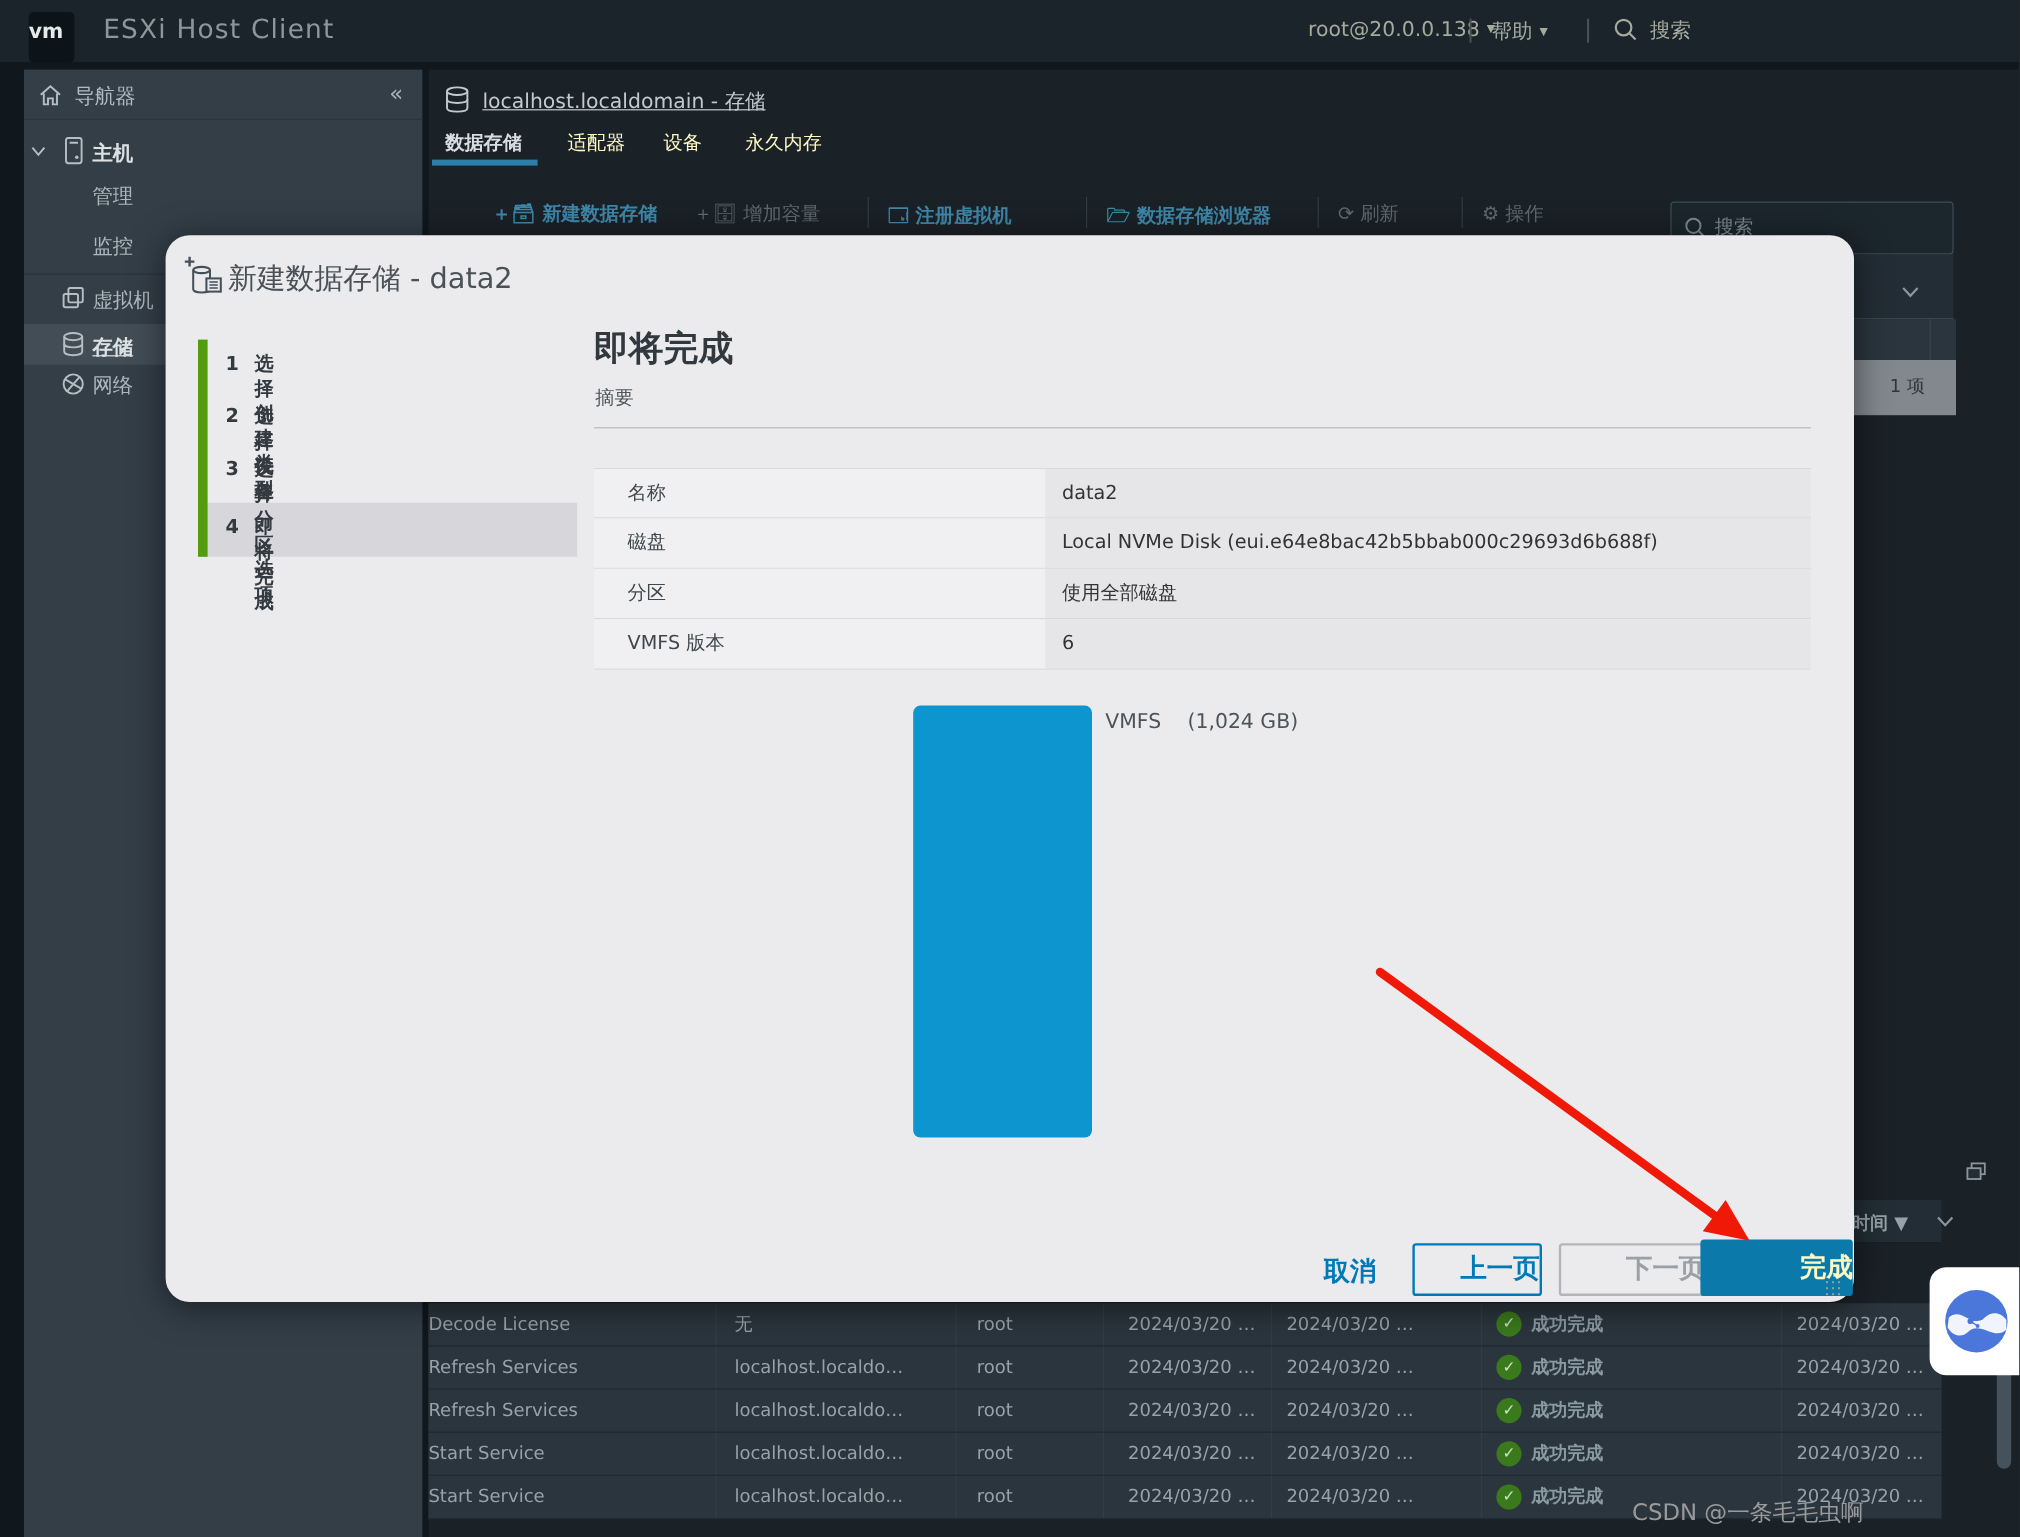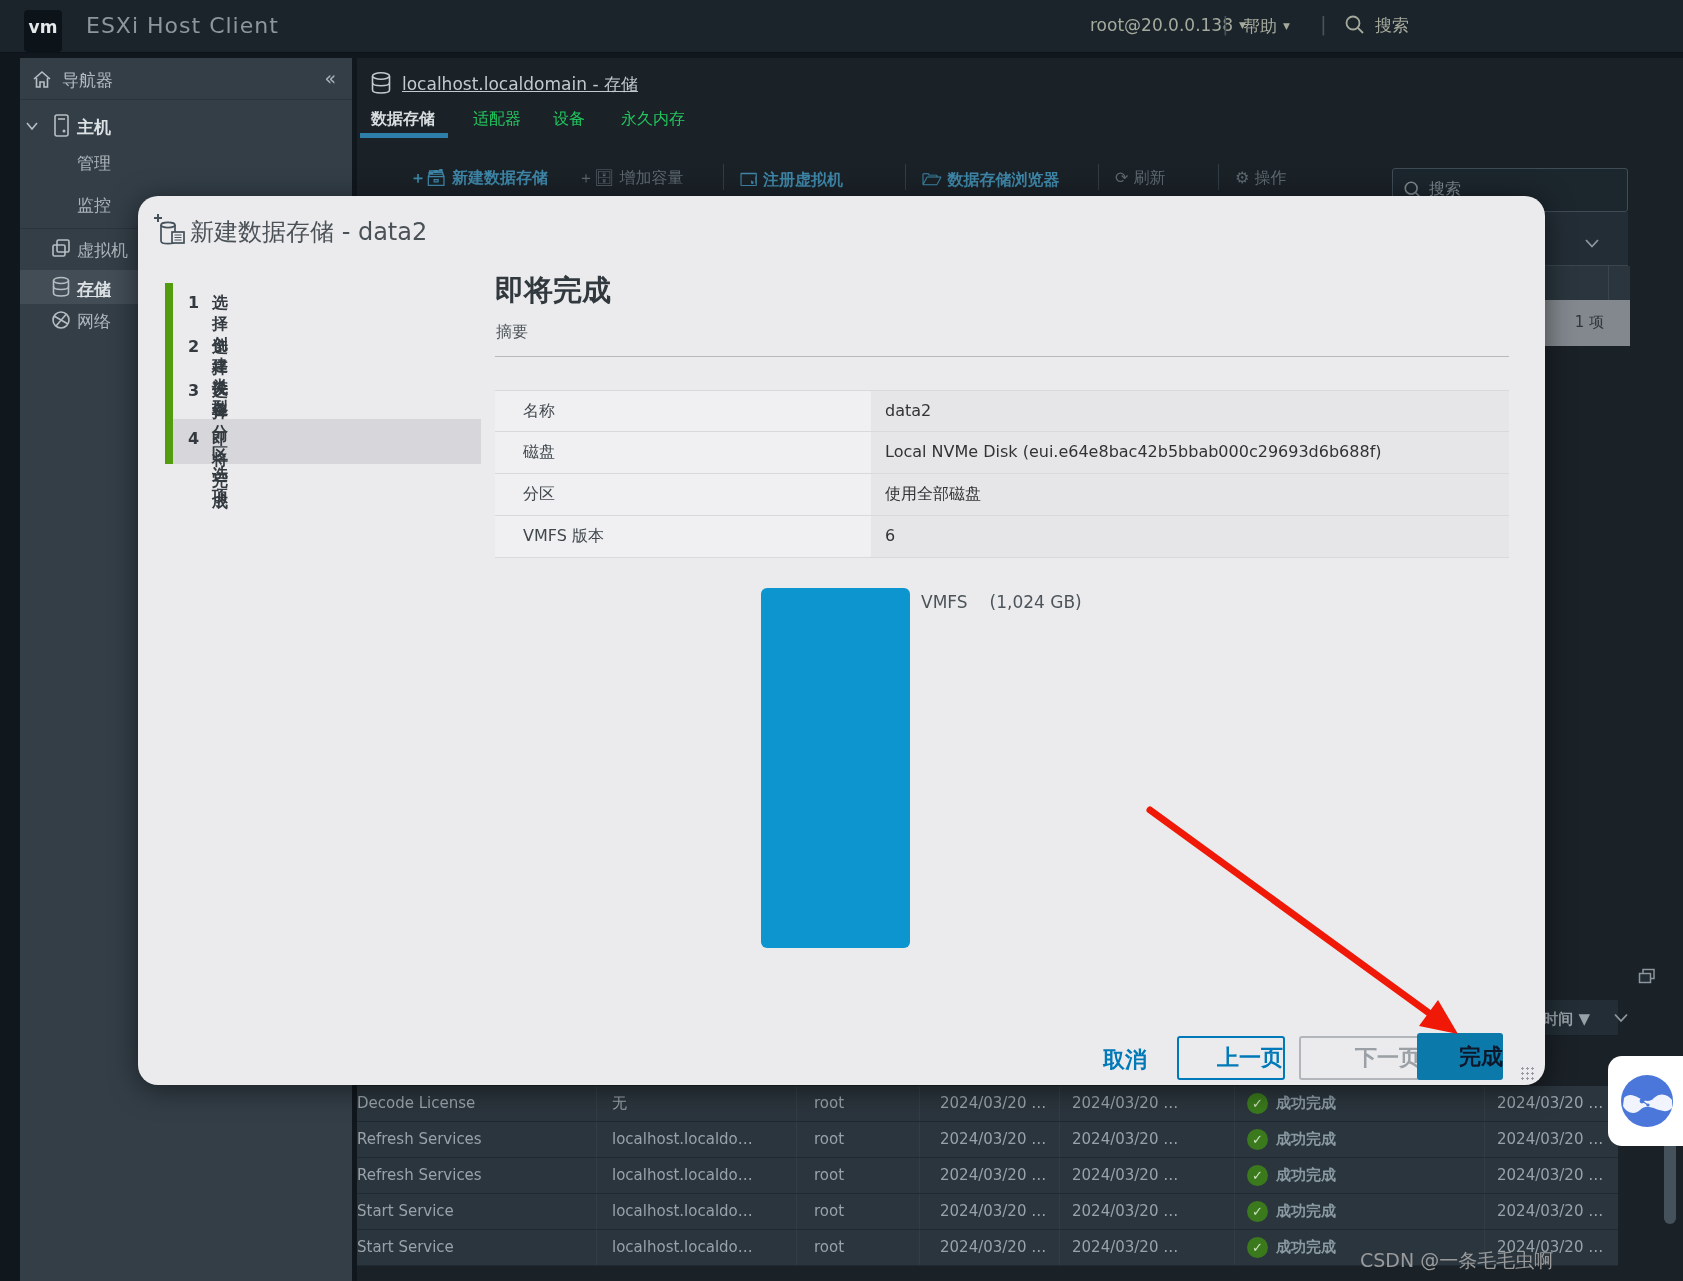--- a/index.html
+++ b/index.html
@@ -3,41 +3,41 @@
 <meta charset="utf-8">
 <style>
   html,body{margin:0;padding:0;background:#0c1116;}
   *{box-sizing:border-box;font-family:"DejaVu Sans","Liberation Sans",sans-serif;}
   #stage{position:relative;width:1683px;height:1281px;overflow:hidden;background:#10171d;}
   .abs{position:absolute;}
 
   
   .topbar{left:0;top:0;width:1683px;height:53px;background:#1b242b;border-bottom:1px solid #0d1318;}
   .vm-logo{left:24px;top:10px;width:38px;height:42px;background:#0d1419;border-radius:4px;
-           color:#e6e9ea;font-size:17px;font-weight:bold;text-align:center;line-height:34px;}
+           color:#e6e9ea;font-size:17px;font-weight:bold;line-height:34px;}
   .app-title{left:86px;top:13px;font-size:22px;color:#8d969b;letter-spacing:1px;}
   .tb-right{color:#a5aa9d;font-size:17px;}
   .tb-sep{color:#4a5258;font-size:20px;top:12px;}
   .caret{font-size:9px;color:#a5aa9d;vertical-align:3px;margin-left:6px;}
 
   
   .sidebar{left:20px;top:58px;width:332px;height:1223px;background:#333e47;}
   .nav-head{left:0;top:0;width:332px;height:42px;border-bottom:1px solid #2a343c;}
   .nav-head-label{left:42px;top:11px;color:#b3bbc0;font-size:17px;}
   .collapse{right:16px;top:9px;color:#aab2b8;font-size:19px;}
   .side-row-label{font-size:17px;color:#aeb6bc;}
   .side-bold{color:#dce1e4;font-weight:bold;}
   .side-sel{left:0;top:212px;width:332px;height:34px;background:#424d56;}
   .side-divider{left:0;top:170px;width:332px;height:1px;background:#2a343c;}
   .sicon{stroke:#b7bec3;fill:none;stroke-width:1.6;}
 
   
   .main{left:357px;top:58px;width:1326px;height:1223px;background:#1a2127;}
   .host-title{left:45px;top:15px;color:#c3cacf;font-size:17px;text-decoration:underline;}
-  .tab{font-size:16px;color:#22c55e;top:51px;}
+  .tab{font-size:16px;color:#fef9c3;top:51px;}
   .tab.active{color:#d8dde0;font-weight:bold;}
   .tab-underline{left:3px;top:75px;width:88px;height:5px;background:#2d7ea8;}
   .toolbar-item{top:110px;font-size:16px;}
   .tb-blue{color:#3e86a8;font-weight:bold;}
   .tb-dim{color:#5d686f;}
   .tbar-sep{top:106px;width:1px;height:26px;background:#323d45;}
   .searchbox{left:1035px;top:110px;width:236px;height:44px;border:1px solid #3e4c56;border-radius:3px;background:#1c262d;}
   .filterrow{left:1035px;top:154px;width:236px;height:54px;background:#232d35;border-bottom:1px solid #3a454d;}
   .headstrip{left:1035px;top:208px;width:238px;height:34px;background:#2a353d;}
   .headstrip .coldiv{left:216px;top:0;width:1px;height:34px;background:#3a454d;}
@@ -83,22 +83,22 @@
   .sumlabel{width:376px;background:#f0f0f2;color:#40484e;padding:10px 0 0 28px;}
   .sumvalue{flex:1;background:#e6e6e9;color:#333;padding:10px 0 0 14px;white-space:nowrap;}
   .vmfs-bar{left:623px;top:392px;width:149px;height:360px;background:#0d95d0;border-radius:6px;}
   .vmfs-label{left:783px;top:396px;font-size:17px;color:#4c545a;display:flex;gap:22px;}
   .btn{position:absolute;border-radius:3px;font-size:22px;text-align:right;}
   .btn-cancel{left:945px;top:848px;width:70px;color:#0079b8;font-weight:bold;background:none;border:none;}
   .btn-outline{border:2px solid #0079b8;color:#0079b8;background:#ebebed;font-weight:bold;}
   .btn-prev{left:1039px;top:840px;width:108px;height:44px;line-height:40px;}
   .btn-disabled{border:2px solid #b2b6ba;color:#9aa0a5;background:#ebebed;font-weight:bold;}
   .btn-next{left:1161px;top:840px;width:124px;height:44px;line-height:40px;}
-  .btn-finish{left:1279px;top:837px;width:86px;height:47px;line-height:47px;background:#0b7aab;
-              color:#0f172a;font-weight:bold;border:none;}
+  .btn-finish{left:1279px;top:837px;width:127px;height:47px;line-height:47px;background:#0b7aab;
+              color:#fef9c3;font-weight:bold;border:none;}
   .grip{left:1382px;top:870px;width:16px;height:16px;
         background-image:radial-gradient(#9a9aa0 1.2px,transparent 1.3px);background-size:5px 5px;}
 
   
   .arrow-svg{left:0;top:0;z-index:40;pointer-events:none;}
   .widget{left:1608px;top:1056px;width:75px;height:90px;background:#ffffff;border-radius:14px 0 0 14px;z-index:50;}
   .watermark{left:1360px;top:1248px;font-size:19px;color:#a6a6a6;opacity:.9;z-index:60;}
   .z10{z-index:10;border-radius:20px;}
 </style>
 </head>

